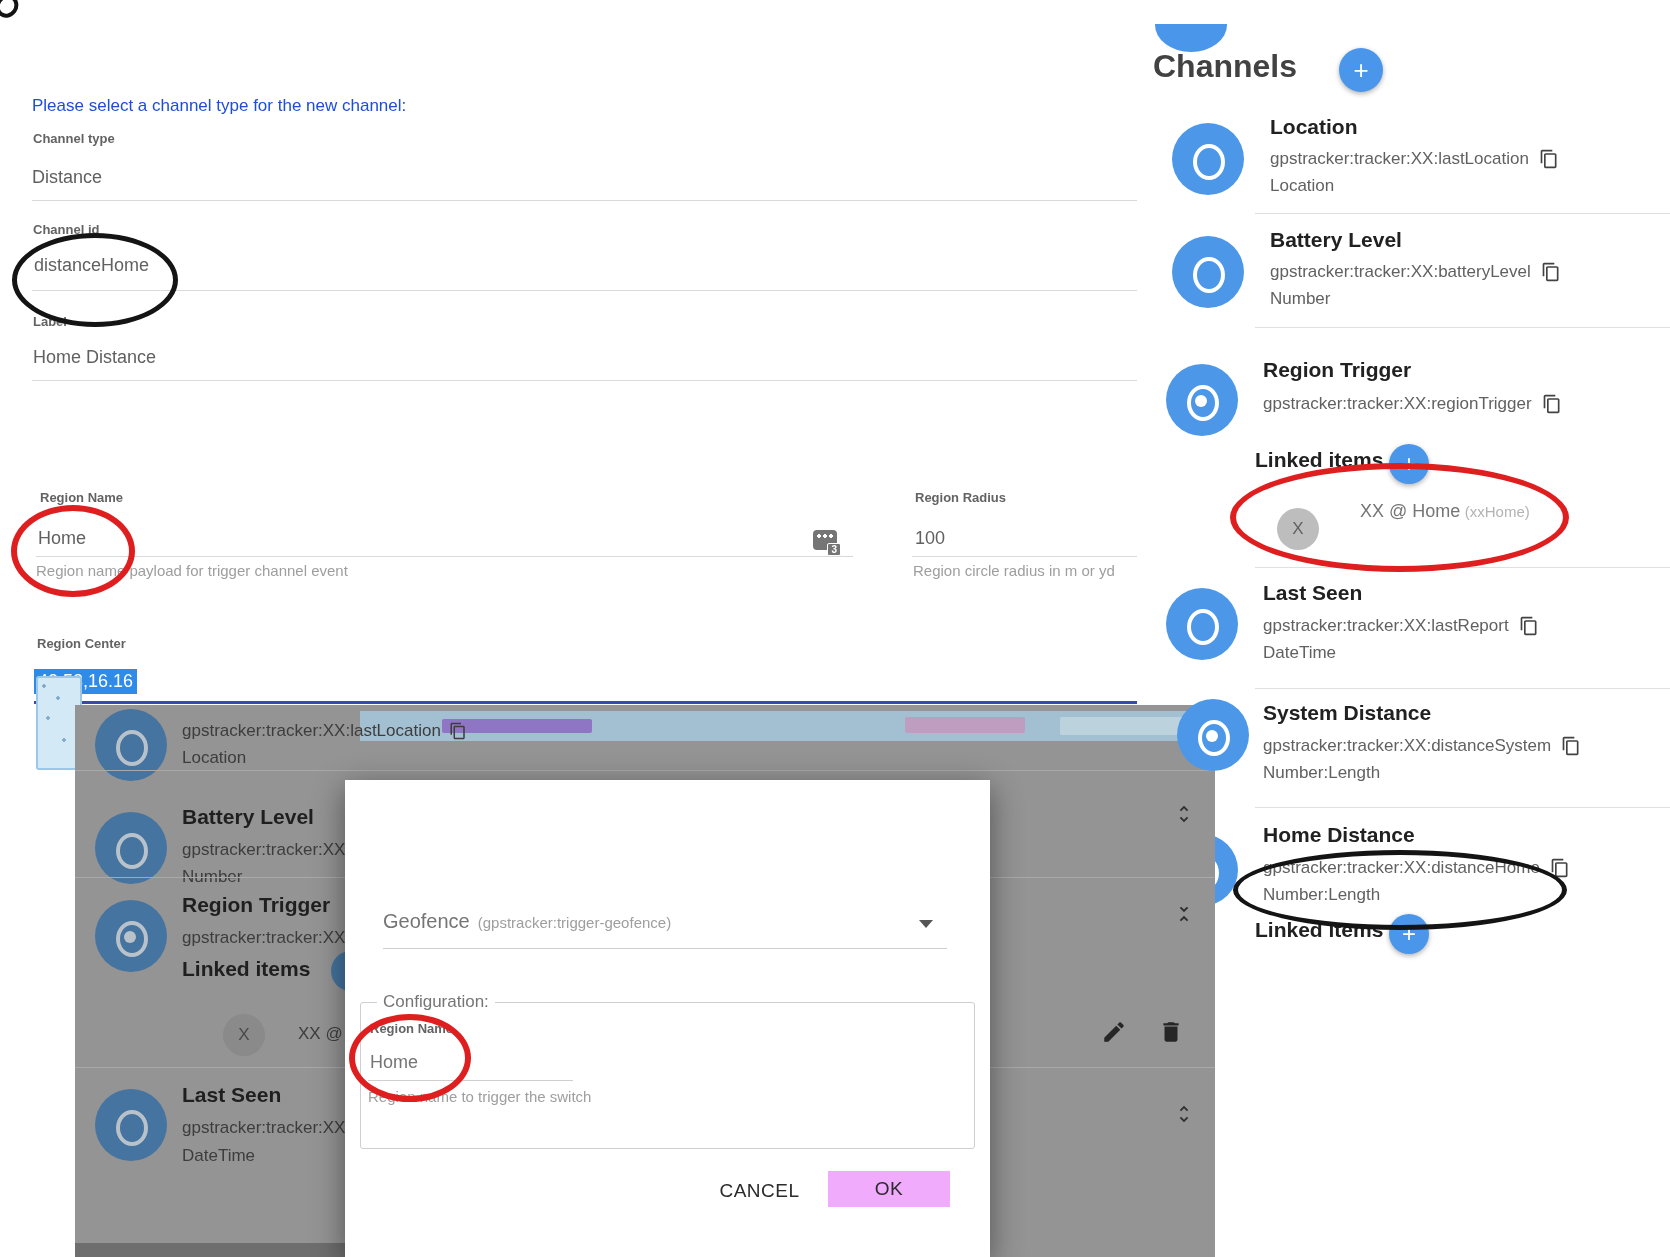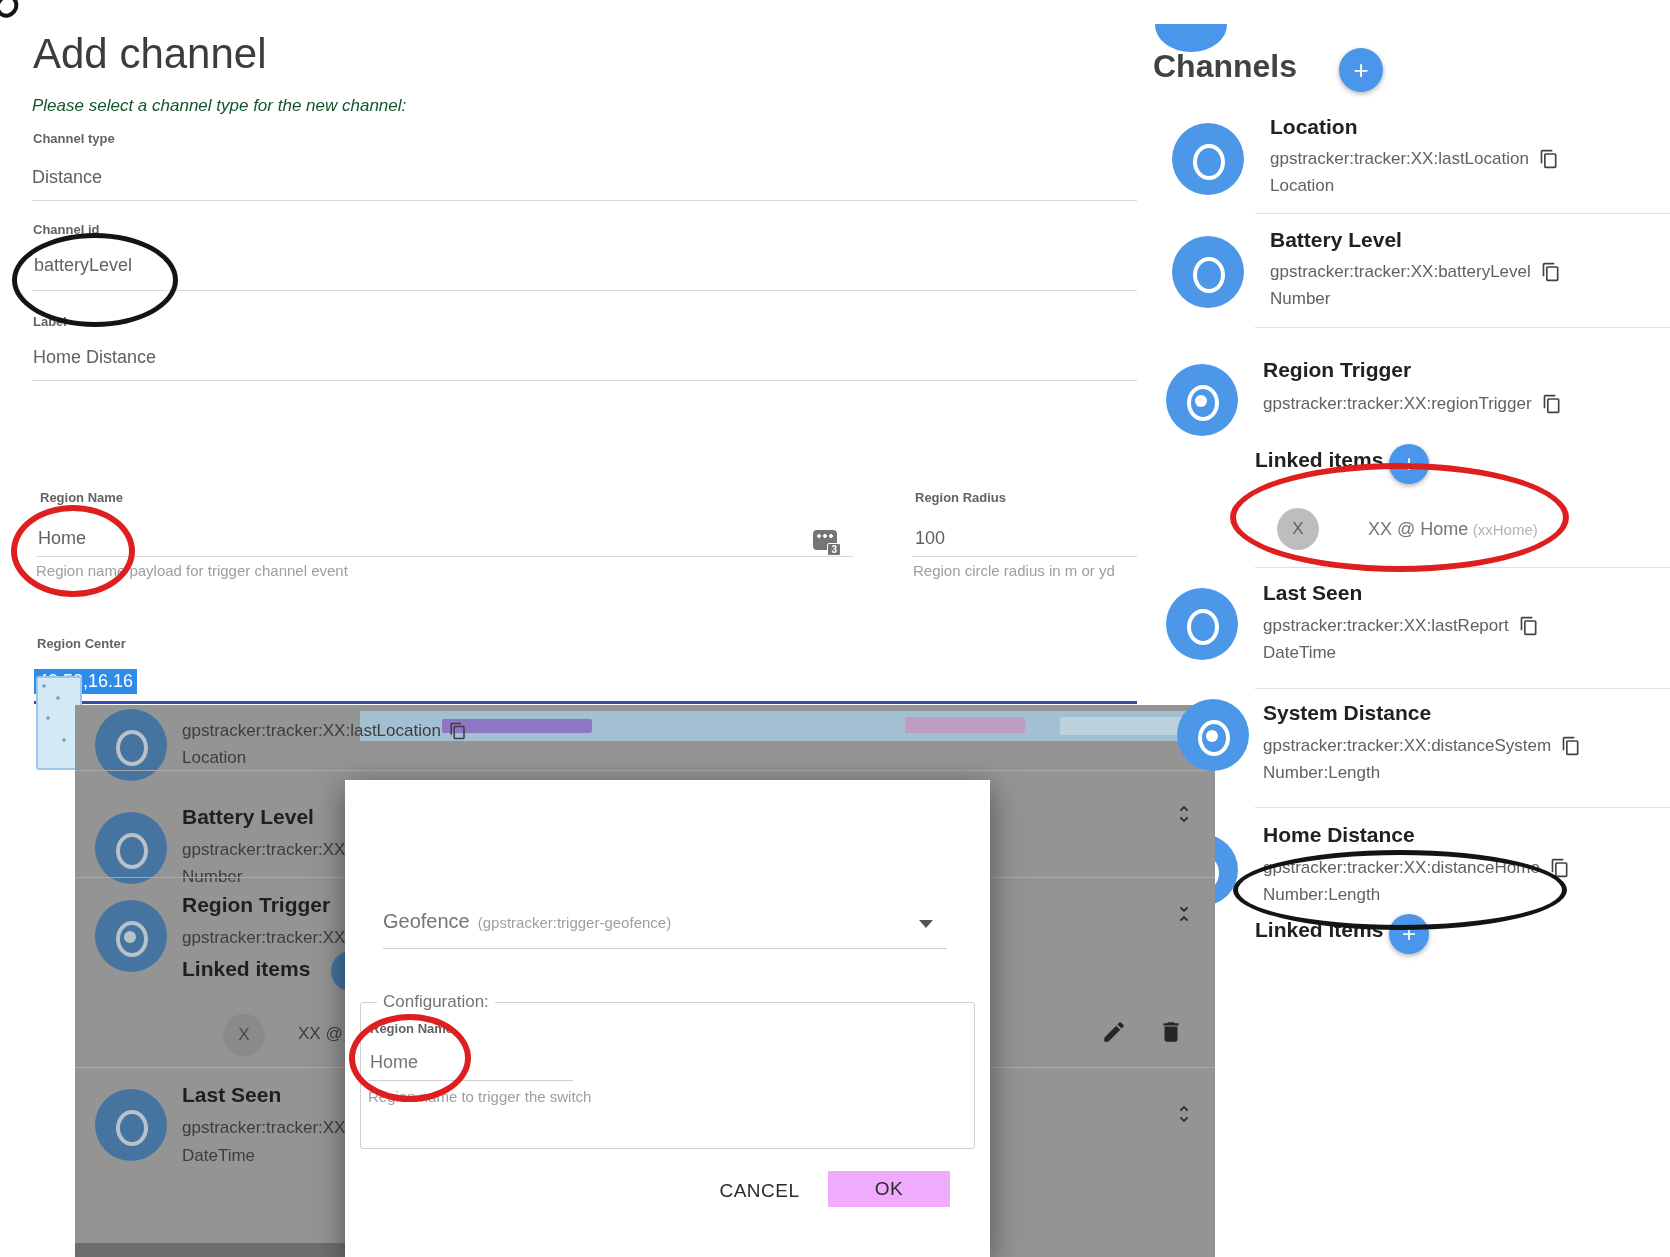--- a/index.html
+++ b/index.html
@@ -1,21 +1,21 @@
 <!DOCTYPE html>
 <html><head>
 <meta charset="utf-8">
 <style>
   html,body{margin:0;padding:0;background:#ffffff;}
   #canvas{position:relative;width:1670px;height:1257px;background:#ffffff;overflow:hidden;
           font-family:"Liberation Sans", sans-serif;color:#616161;}
   .abs{position:absolute;}
   
   .page-title{font-size:42px;font-weight:300;color:#3c3c3c;letter-spacing:0;}
-  .subtitle{font-size:17px;color:#14532d;font-style:italic;}
+  .subtitle{font-size:17px;color:#1d4ed8;}
   .field-label{font-size:13px;font-weight:bold;color:#636363;text-align:center;}
   .field-value{font-size:18px;color:#616161;}
   .field-line{height:1px;background:#d9d9d9;}
   .field-help{font-size:15px;color:#9e9e9e;}
   .section-title{font-size:28px;font-weight:300;color:#3c3c3c;}
   
   .focus-line{height:3px;background:#3949ab;}
   .selection{background:#2e8be8;color:#fff;font-size:18px;padding:2px 4px;}
   
   .keypad{width:24px;height:20px;background:#757575;border-radius:4px;position:relative;}
@@ -82,29 +82,28 @@
                border-radius:50%;transform:rotate(35deg);z-index:8;}
   .z3{z-index:3;} .z1{z-index:1;} .z6{z-index:6;}
 </style>
 </head>
 <body>
 
 <div id="canvas">
 
   <div class="corner-mark"></div>
 
-  <div class="abs page-title" style="left:33px;top:30px;">Add channel</div>
   <div class="abs subtitle" style="left:32px;top:96px;">Please select a channel type for the new channel:</div>
 
   <div class="abs field-label" style="left:33px;top:131px;">Channel type</div>
   <div class="abs field-value" style="left:32px;top:167px;">Distance</div>
   <div class="abs field-line" style="left:32px;top:200px;width:1105px;"></div>
 
   <div class="abs field-label" style="left:33px;top:222px;">Channel id</div>
-  <div class="abs field-value" style="left:34px;top:255px;">batteryLevel</div>
+  <div class="abs field-value" style="left:34px;top:255px;">distanceHome</div>
   <div class="abs field-line" style="left:32px;top:290px;width:1105px;"></div>
   <div class="ellipse black" style="left:12px;top:233px;width:156px;height:84px;"></div>
 
   <div class="abs field-label" style="left:33px;top:314px;">Label</div>
   <div class="abs field-value" style="left:33px;top:347px;">Home Distance</div>
   <div class="abs field-line" style="left:32px;top:380px;width:1105px;"></div>
 
 
   <div class="abs field-label" style="left:40px;top:490px;">Region Name</div>
   <div class="abs field-value" style="left:38px;top:528px;">Home</div>
@@ -257,21 +256,21 @@
     <span>gpstracker:tracker:XX:regionTrigger</span>
     <svg class="ic" width="20" height="20" viewBox="0 0 24 24" fill="#424242">
         <path d="M16 1H4c-1.1 0-2 .9-2 2v14h2V3h12V1zm3 4H8c-1.1 0-2 .9-2 2v14c0 1.1.9 2 2 2h11c1.1 0 2-.9 2-2V7c0-1.1-.9-2-2-2zm0 16H8V7h11v14z"></path>
       </svg>
   </div>
 
   <div class="abs linked-label z3" style="left:1255px;top:448px;">Linked items</div>
   <div class="abs fab fab-small z3" style="left:1389px;top:444px;">+</div>
 
   <div class="abs avatar z3" style="left:1277px;top:508px;width:42px;height:42px;">X</div>
-  <div class="abs z3" style="left:1360px;top:519px;margin-left:8px;">
+  <div class="abs z3" style="left:1360px;top:501px;">
     <span class="linked-name">XX @ Home</span>
     <span class="linked-suffix">(xxHome)</span>
   </div>
   <div class="ellipse red" style="left:1230px;top:463px;width:327px;height:97px;"></div>
   <div class="abs divider z3" style="left:1255px;top:567px;width:415px;"></div>
 
   <div class="ch-icon z3" style="left:1166px;top:588px;">
       <div class="ring"></div>
     </div>
   <div class="abs ch-title z3" style="left:1263px;top:581px;">Last Seen</div>

